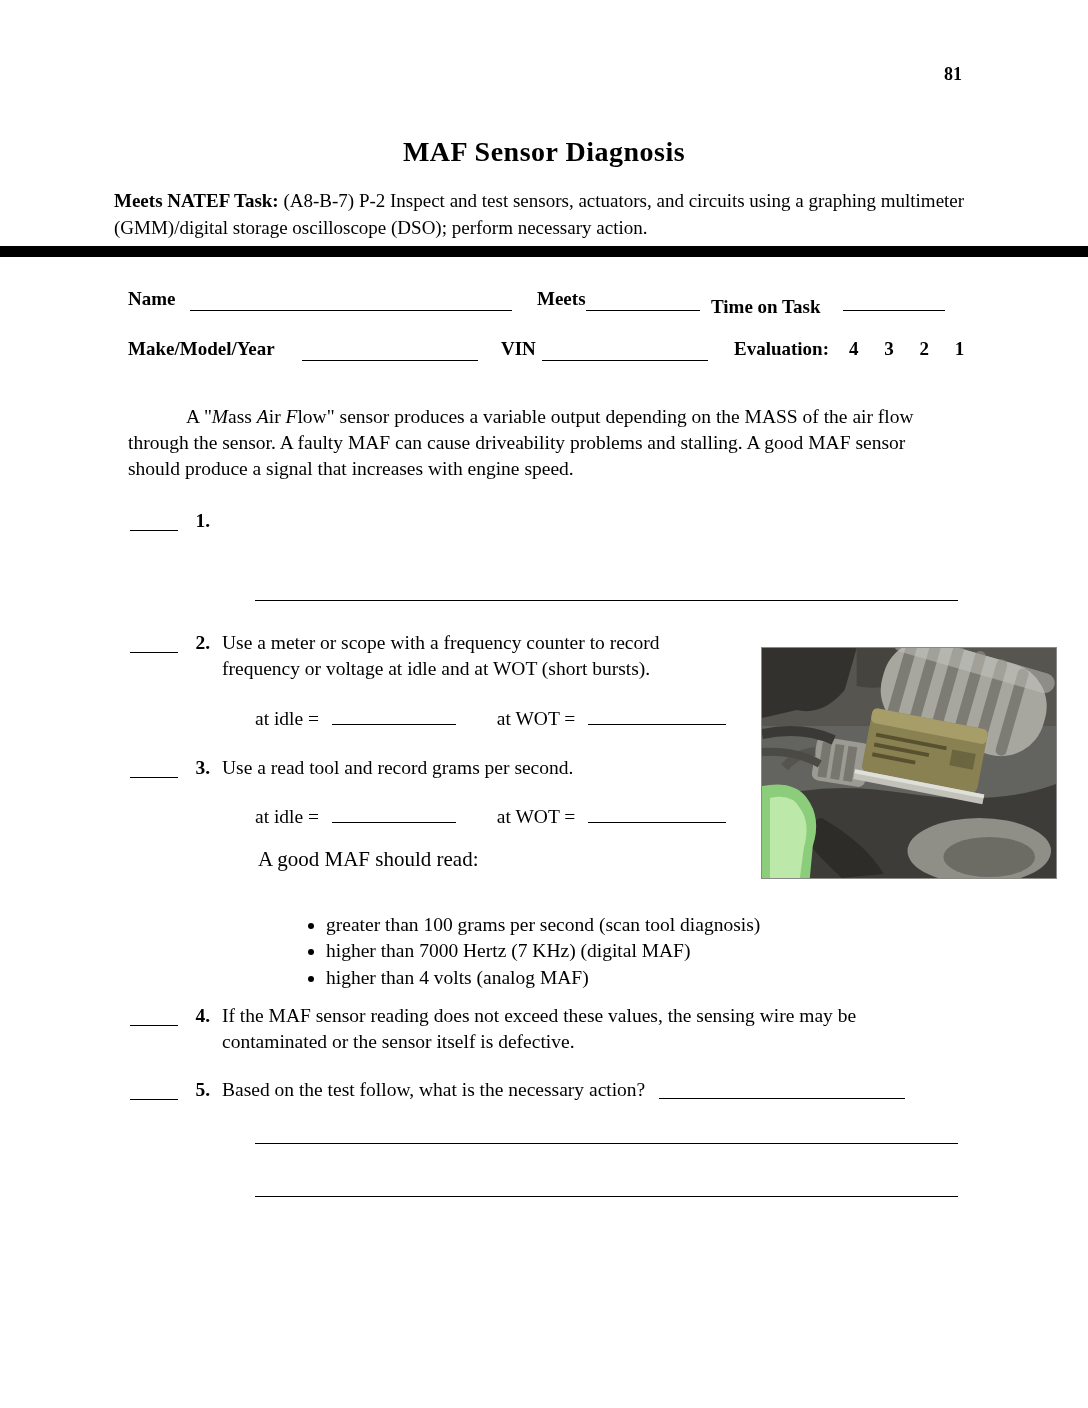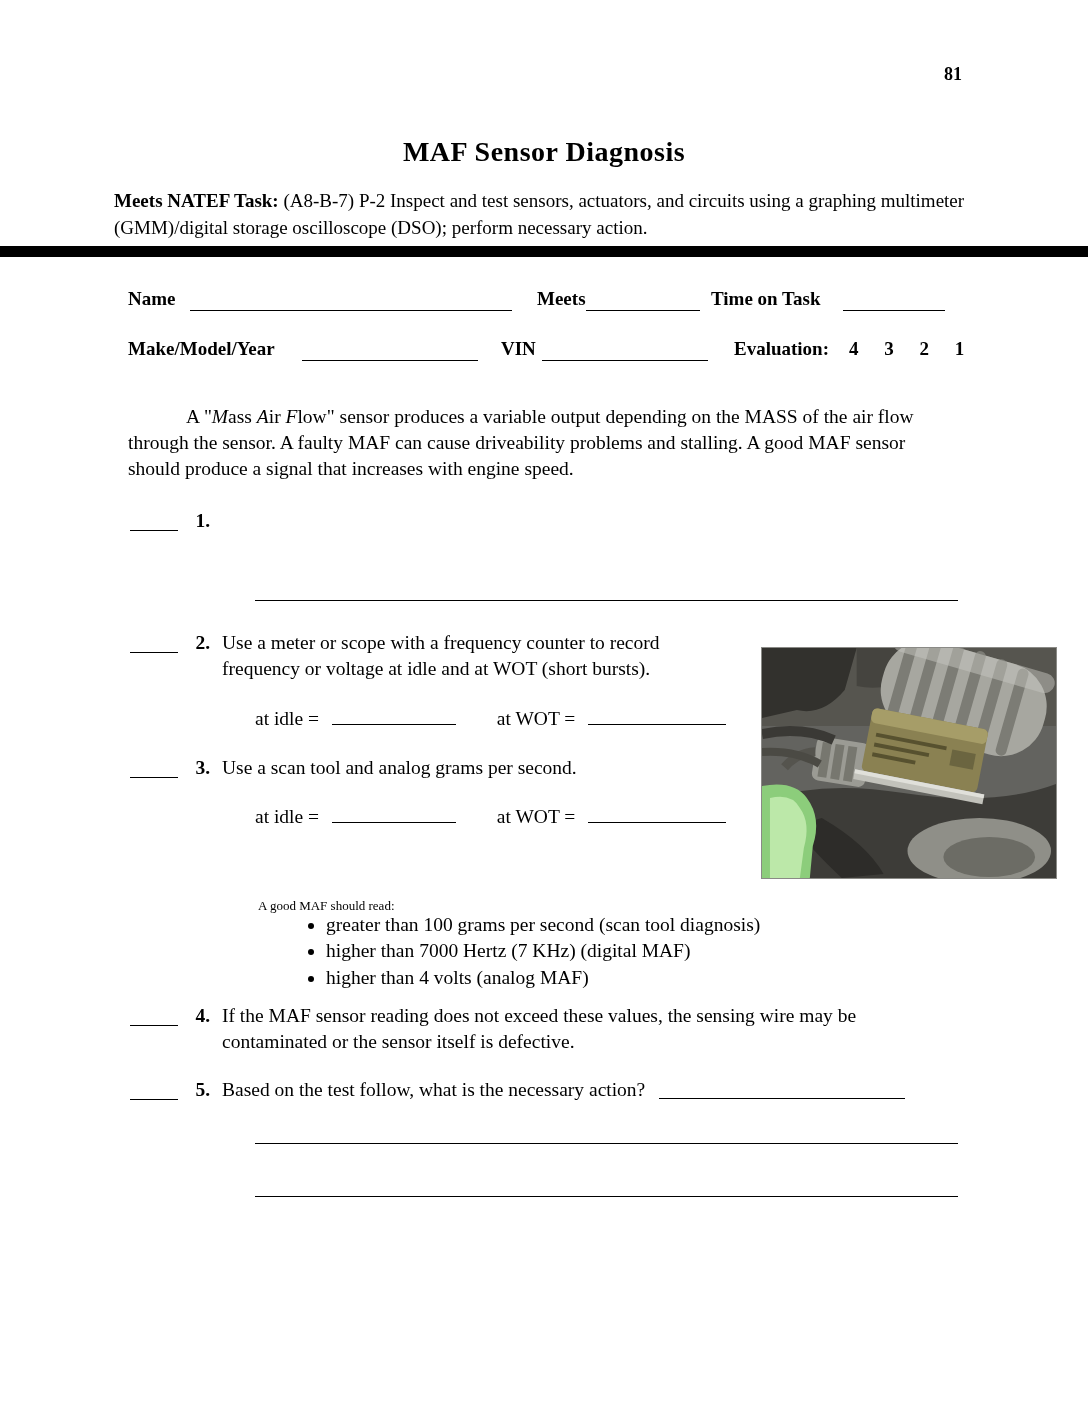--- a/index.html
+++ b/index.html
@@ -75,21 +75,21 @@
   }
   .inline-blank {
     display: inline-block; height: 1em; vertical-align: baseline;
     border-bottom: 1.5px solid #000; margin-left: 8px;
   }
   .ib-idle { width: 124px; }
   .ib-wot  { width: 138px; }
   .gap { margin-left: 36px; }
 
   .good-maf {
-    position: absolute; left: 258px; top: 898px; font-size: 13px;
+    position: absolute; left: 258px; top: 847px; font-size: 21px;
   }
   .bullets {
     position: absolute; left: 306px; top: 914px; width: 620px;
     margin: 0; padding-left: 20px; font-size: 19.5px;
   }
   .bullets li { margin-bottom: 5px; line-height: 1.1; }
 
   .photo {
     position: absolute; left: 762px; top: 648px; width: 294px; height: 230px;
     outline: 1px solid #8a8a86;
@@ -109,21 +109,21 @@
   <h1 class="title">MAF Sensor Diagnosis</h1>
 
   <p class="natef"><b>Meets NATEF Task:</b> <span>(A8-B-7) P-2  Inspect and test sensors, actuators, and circuits using a graphing multimeter (GMM)/digital storage oscilloscope (DSO); perform necessary action.</span></p>
 
   <div class="rule"></div>
 
   <span class="lbl" style="left:128px; top:288px;">Name</span>
   <span class="blank" style="left:190px; top:288px; width:322px;"></span>
   <span class="lbl" style="left:537px; top:288px;">Meets</span>
   <span class="blank" style="left:586px; top:288px; width:114px;"></span>
-  <span class="lbl" style="left:711px; top:288px;">Time on Task</span>
+  <span class="lbl" style="left:711px; top:296px;">Time on Task</span>
   <span class="blank" style="left:843px; top:288px; width:102px;"></span>
 
   <span class="lbl" style="left:128px; top:338px;">Make/Model/Year</span>
   <span class="blank" style="left:302px; top:338px; width:176px;"></span>
   <span class="lbl" style="left:501px; top:338px;">VIN</span>
   <span class="blank" style="left:542px; top:338px; width:166px;"></span>
   <span class="lbl" style="left:734px; top:338px;">Evaluation:</span>
   <span class="lbl eval-scale" style="left:849px; top:338px;">4 3 2 1</span>
 
   <p class="para"><span>A "</span><span class="ital">M</span><span>ass </span><span class="ital">A</span><span>ir </span><span class="ital">F</span><span>low" sensor produces a variable output depending on the MASS of the air flow through the sensor.  A faulty MAF can cause driveability problems and stalling.  A good MAF sensor should produce a signal that increases with engine speed.</span></p>
@@ -144,21 +144,21 @@
   <div class="meas-row" style="top:704px;">
     <span>at idle =</span>
     <span class="inline-blank ib-idle"></span>
     <span class="gap">at WOT =</span>
     <span class="inline-blank ib-wot"></span>
   </div>
 
   <div class="step" style="top:755px;">
     <span class="step-blank"></span>
     <span class="step-num">3.</span>
-    <span class="step-text w600">Use a scan tool and analog grams per second.</span>
+    <span class="step-text w600">Use a read tool and record grams per second.</span>
   </div>
 
   <div class="meas-row" style="top:802px;">
     <span>at idle =</span>
     <span class="inline-blank ib-idle"></span>
     <span class="gap">at WOT =</span>
     <span class="inline-blank ib-wot"></span>
   </div>
 
   <div class="good-maf">A good MAF should read:</div>

